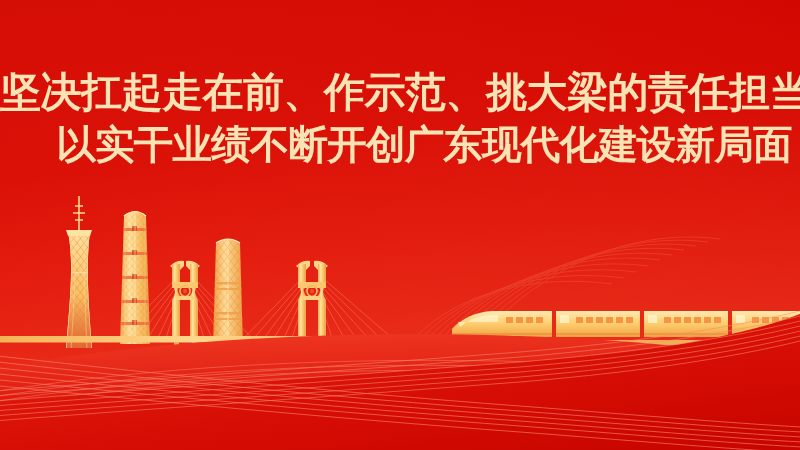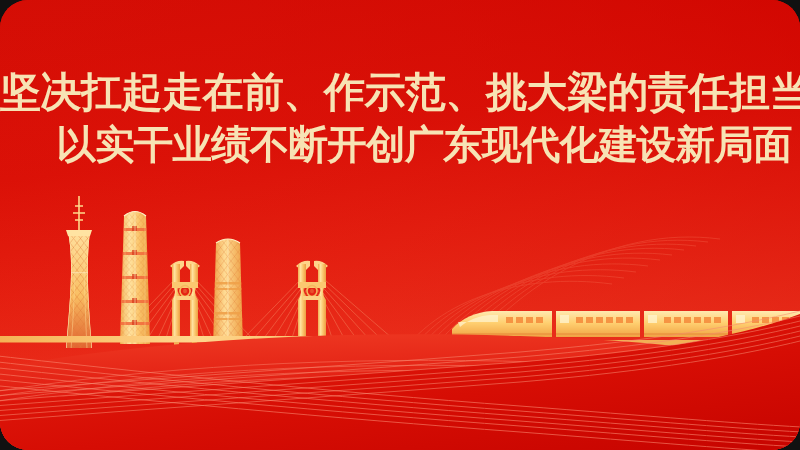--- a/index.html
+++ b/index.html
@@ -7,21 +7,20 @@
     padding: 0;
     background: #111;
   }
   #poster {
     position: relative;
     width: 800px;
     height: 450px;
     overflow: hidden;
     font-family: "DejaVu Sans", "Liberation Sans", sans-serif;
     background: #d40a05;
-    border-radius: 28px;
   }
   #poster svg.layer {
     position: absolute;
     left: 0;
     top: 0;
     width: 800px;
     height: 450px;
     display: block;
   }
   .headline-wrap {

